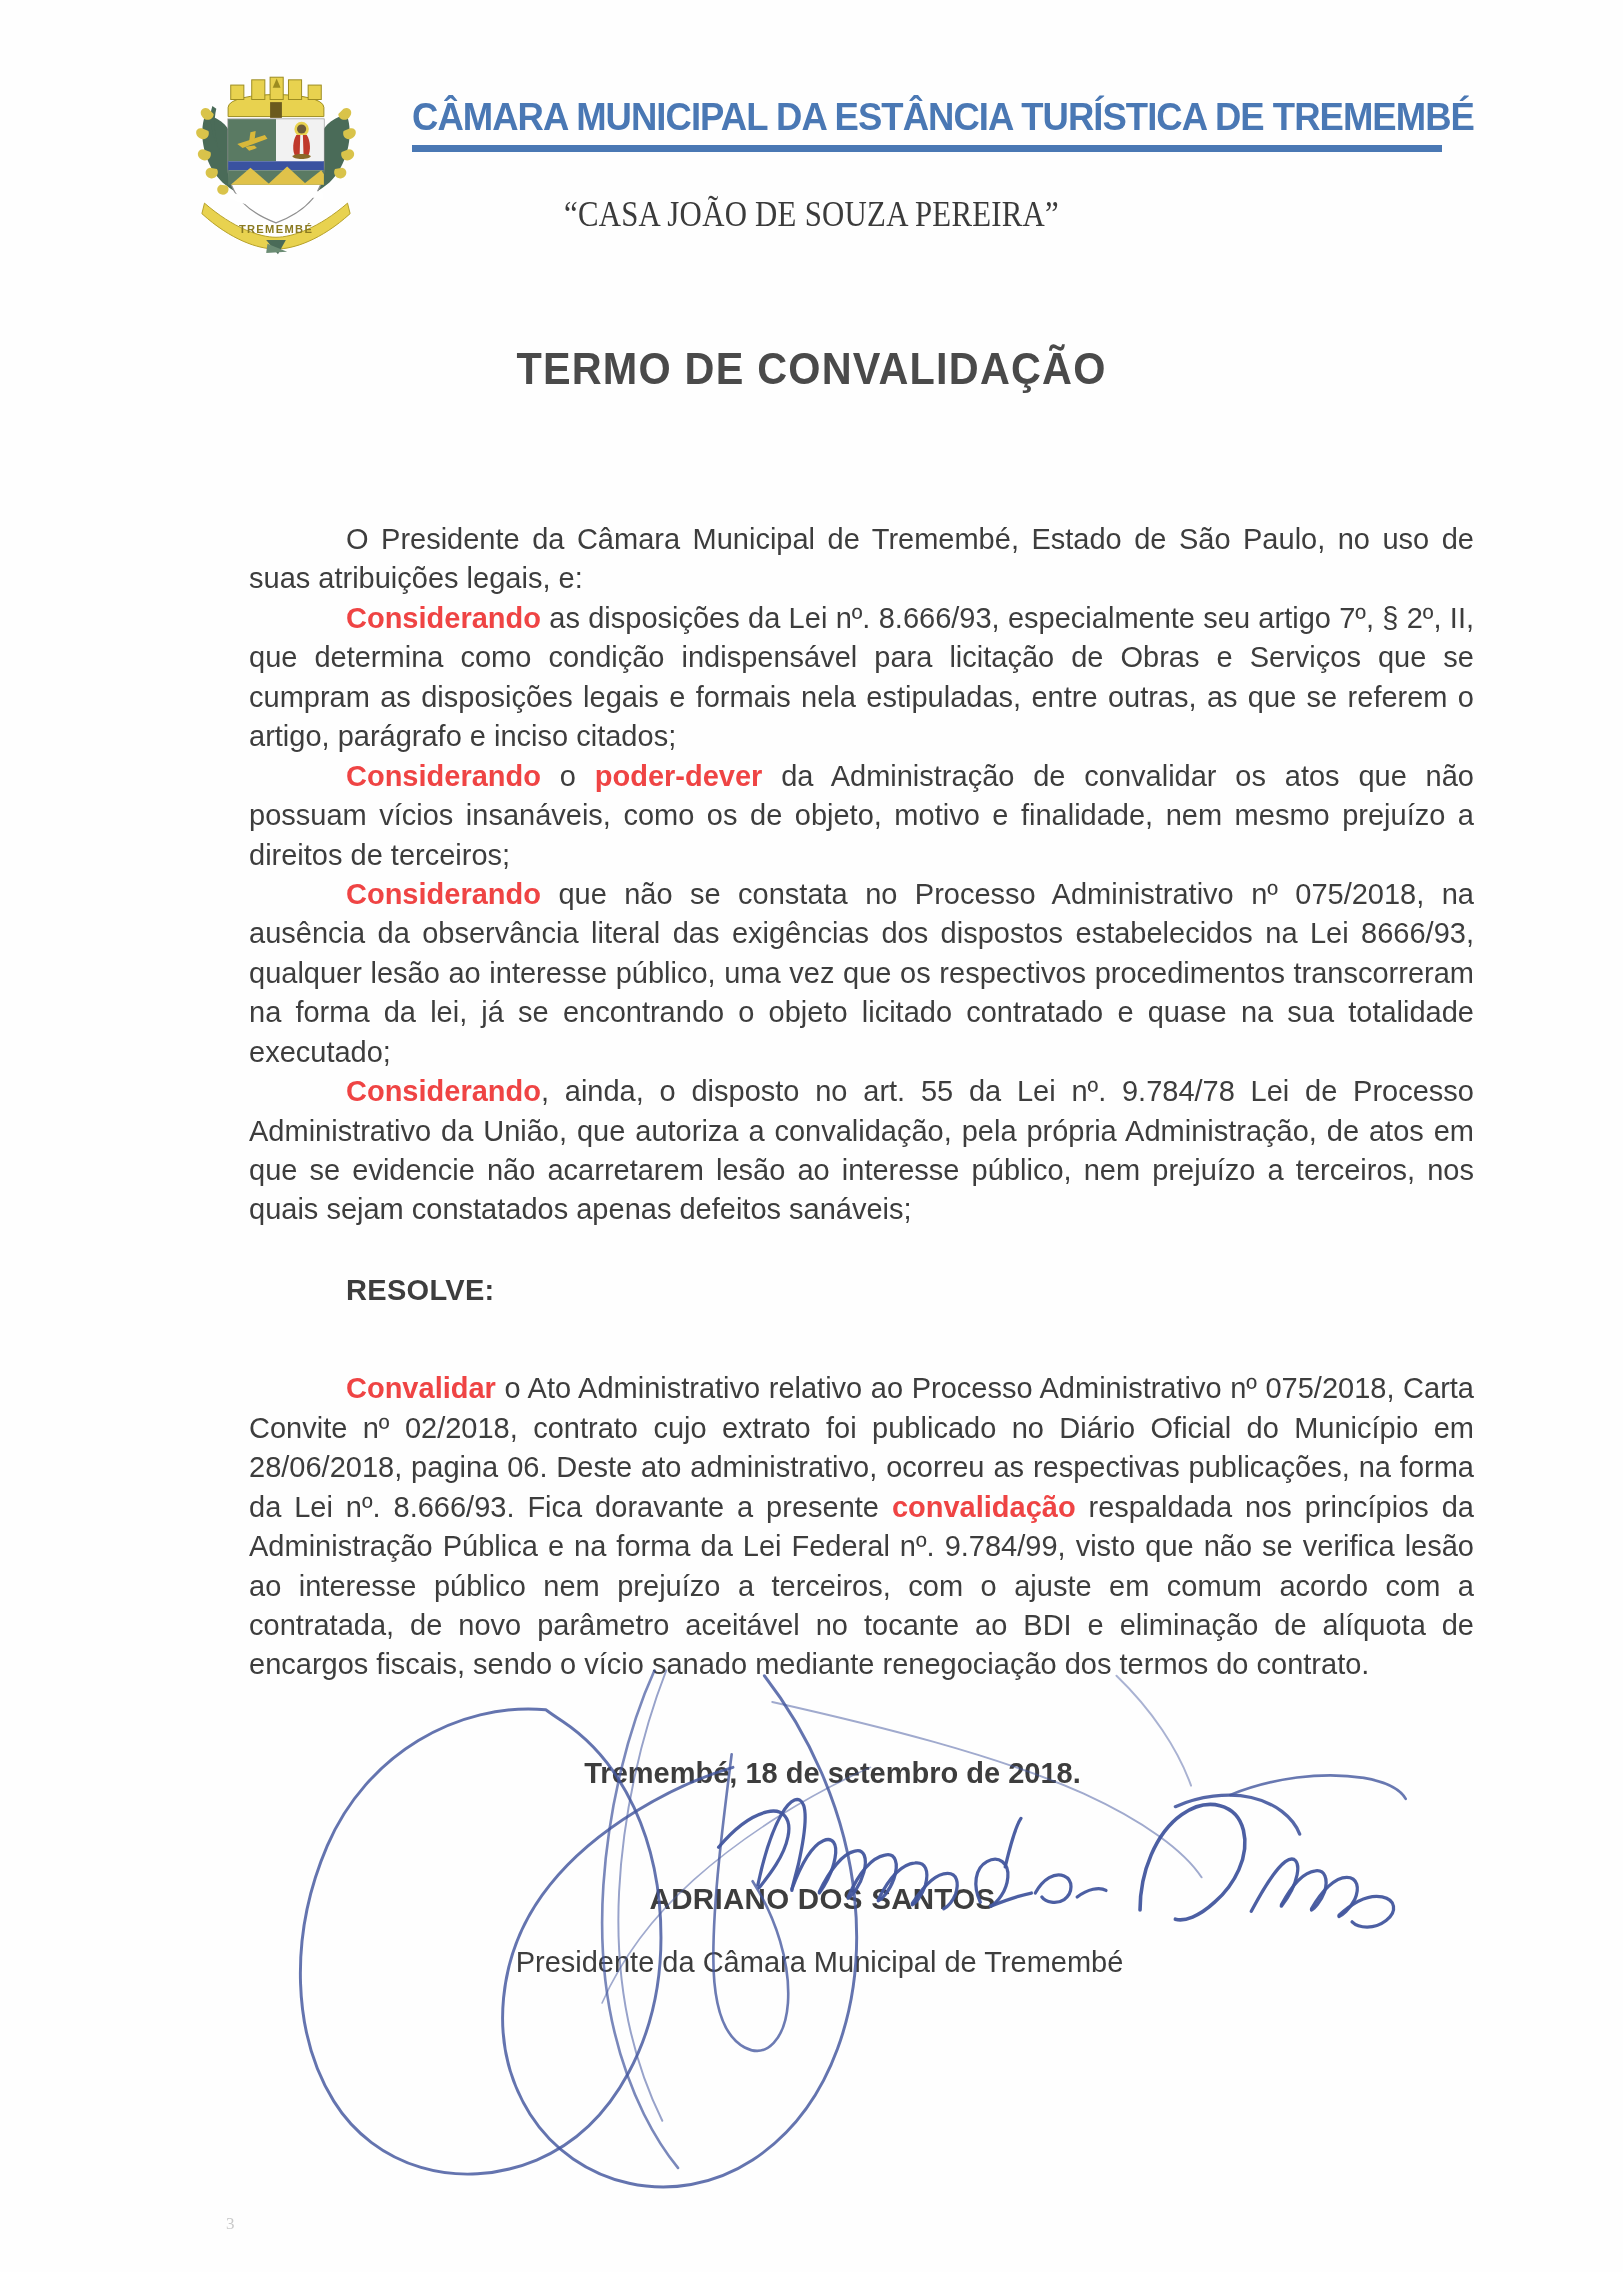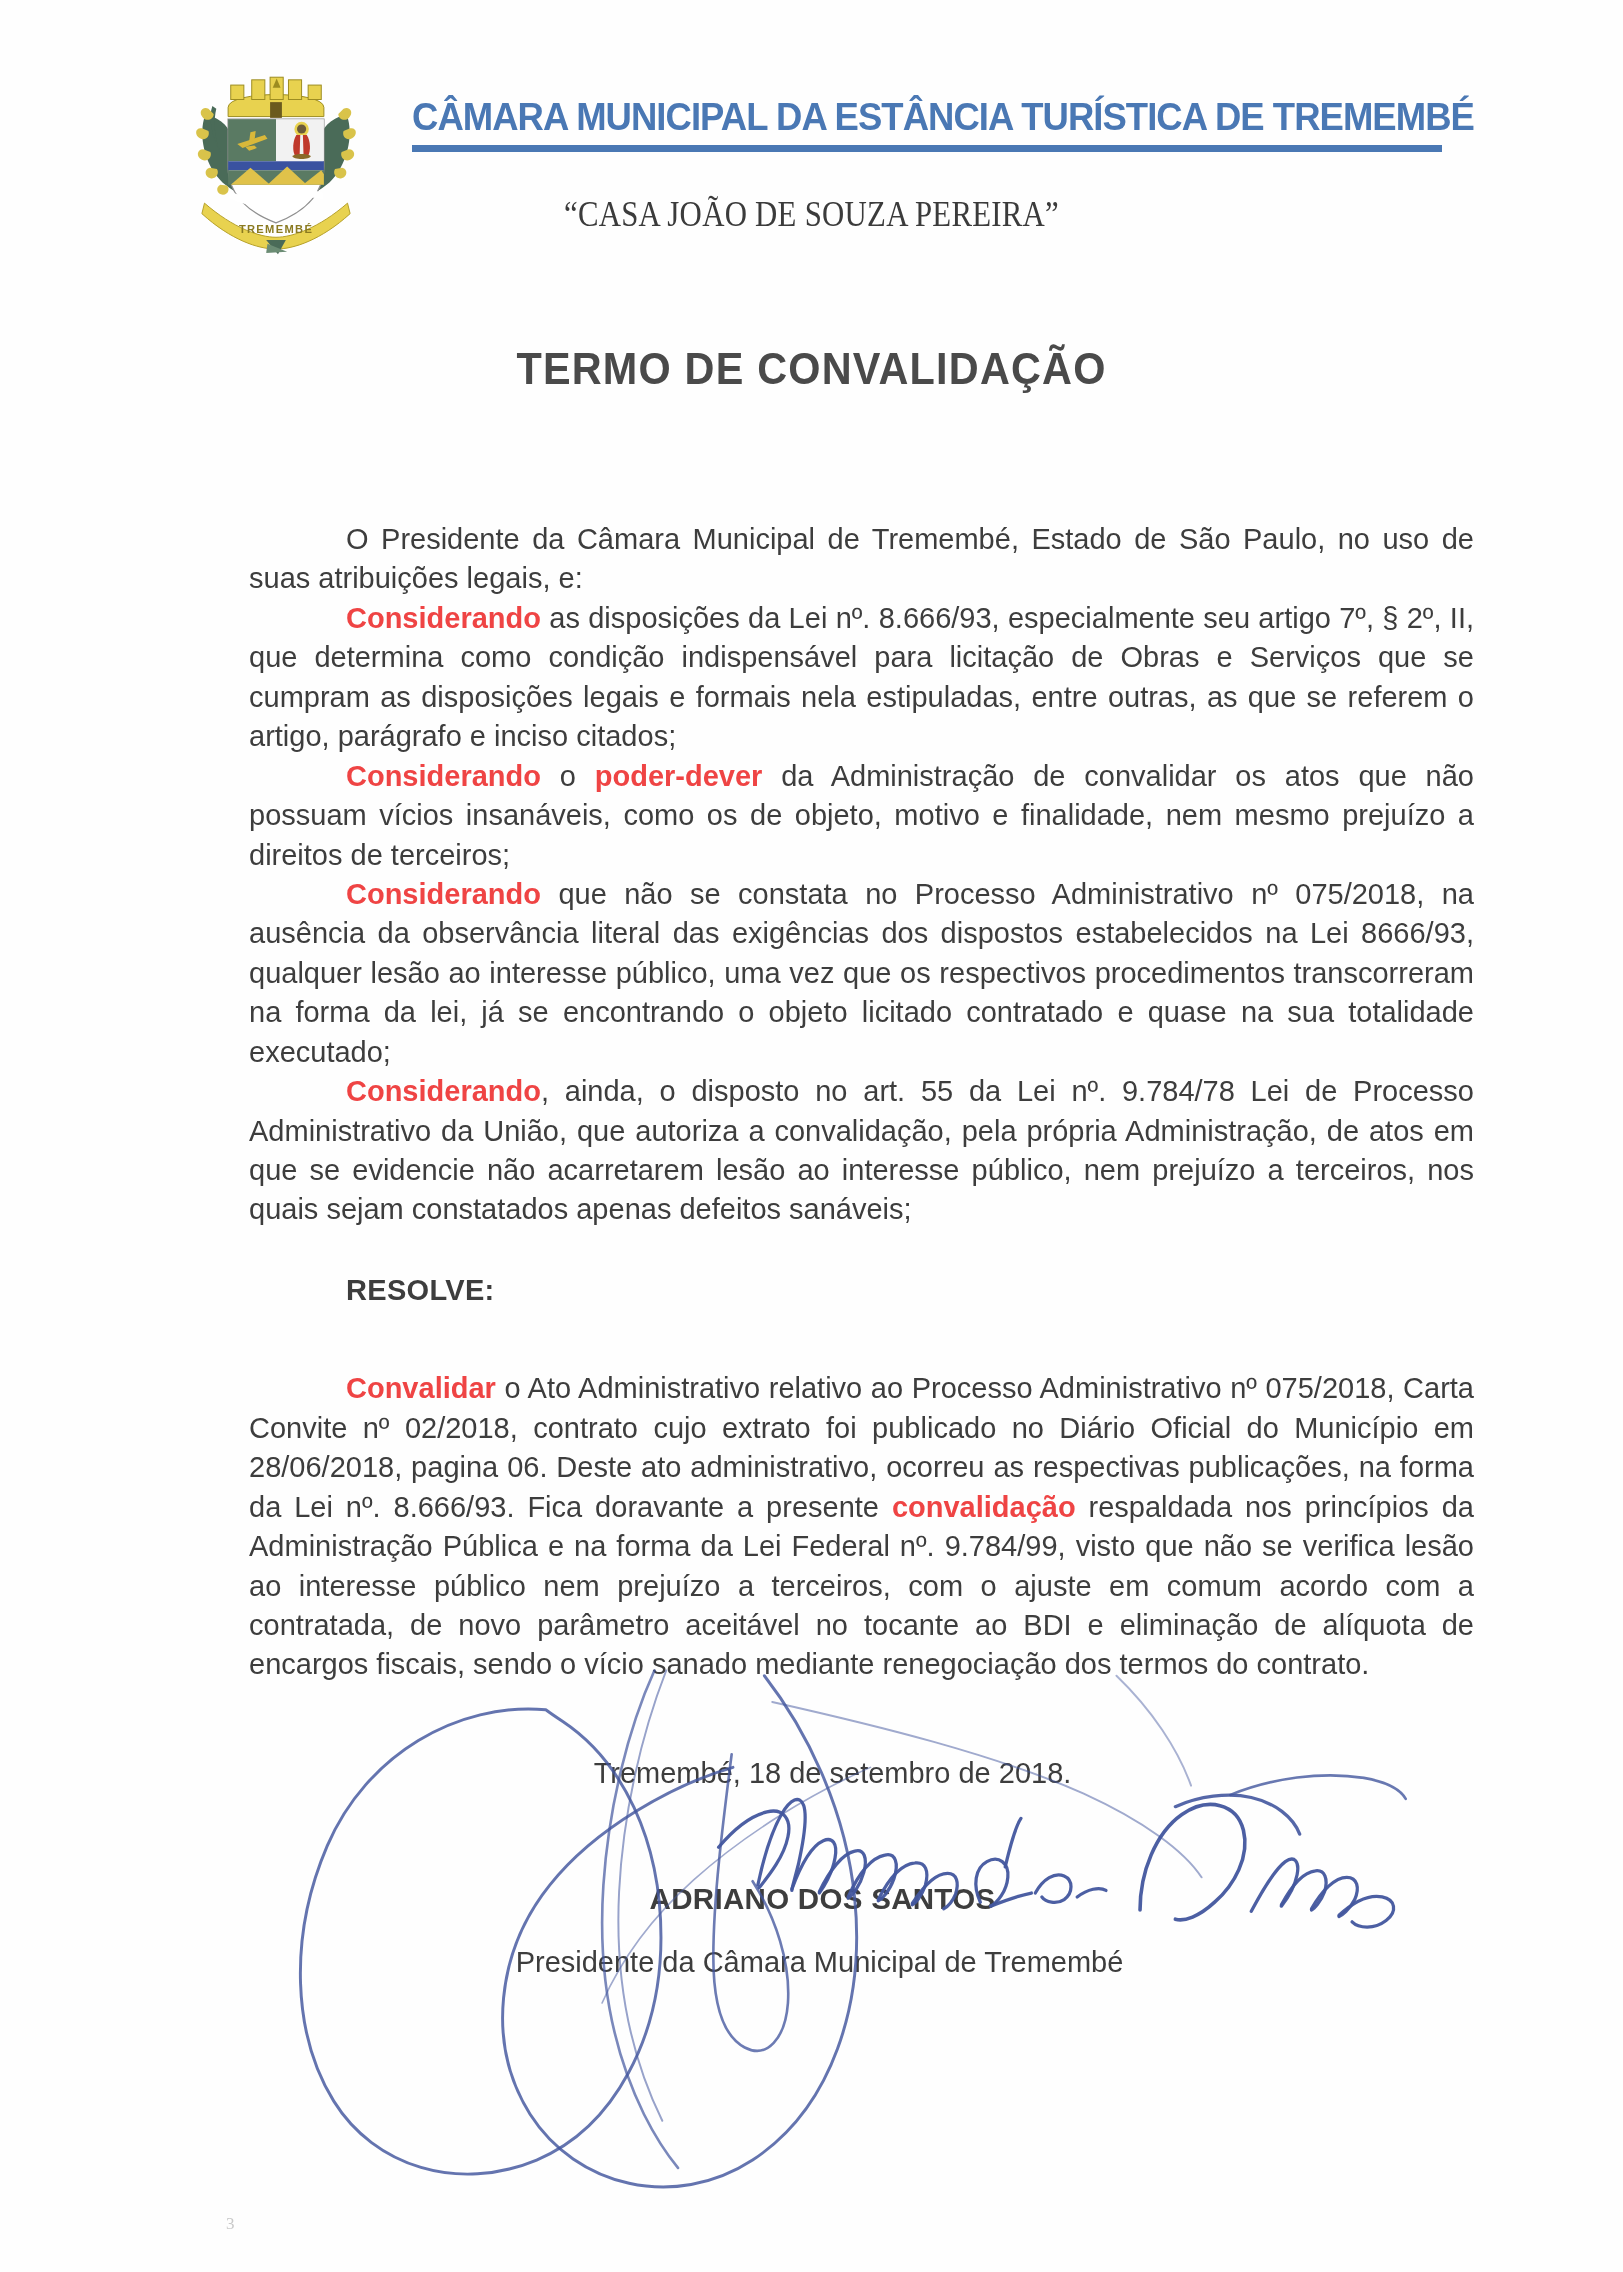--- a/index.html
+++ b/index.html
@@ -116,20 +116,21 @@
     position: absolute;
     left: 0;
     top: 1757px;
     width: 1623px;
     text-align: center;
     color: #3d3d3d;
   }
   #sig-date {
     font-size: 29px;
     padding-left: 42px;
+    font-weight: bold;
   }
   #sig-name {
     margin-top: 92px;
     font-size: 29.5px;
     font-weight: bold;
     letter-spacing: 0.3px;
     padding-left: 22px;
   }
   #sig-role {
     margin-top: 30px;

